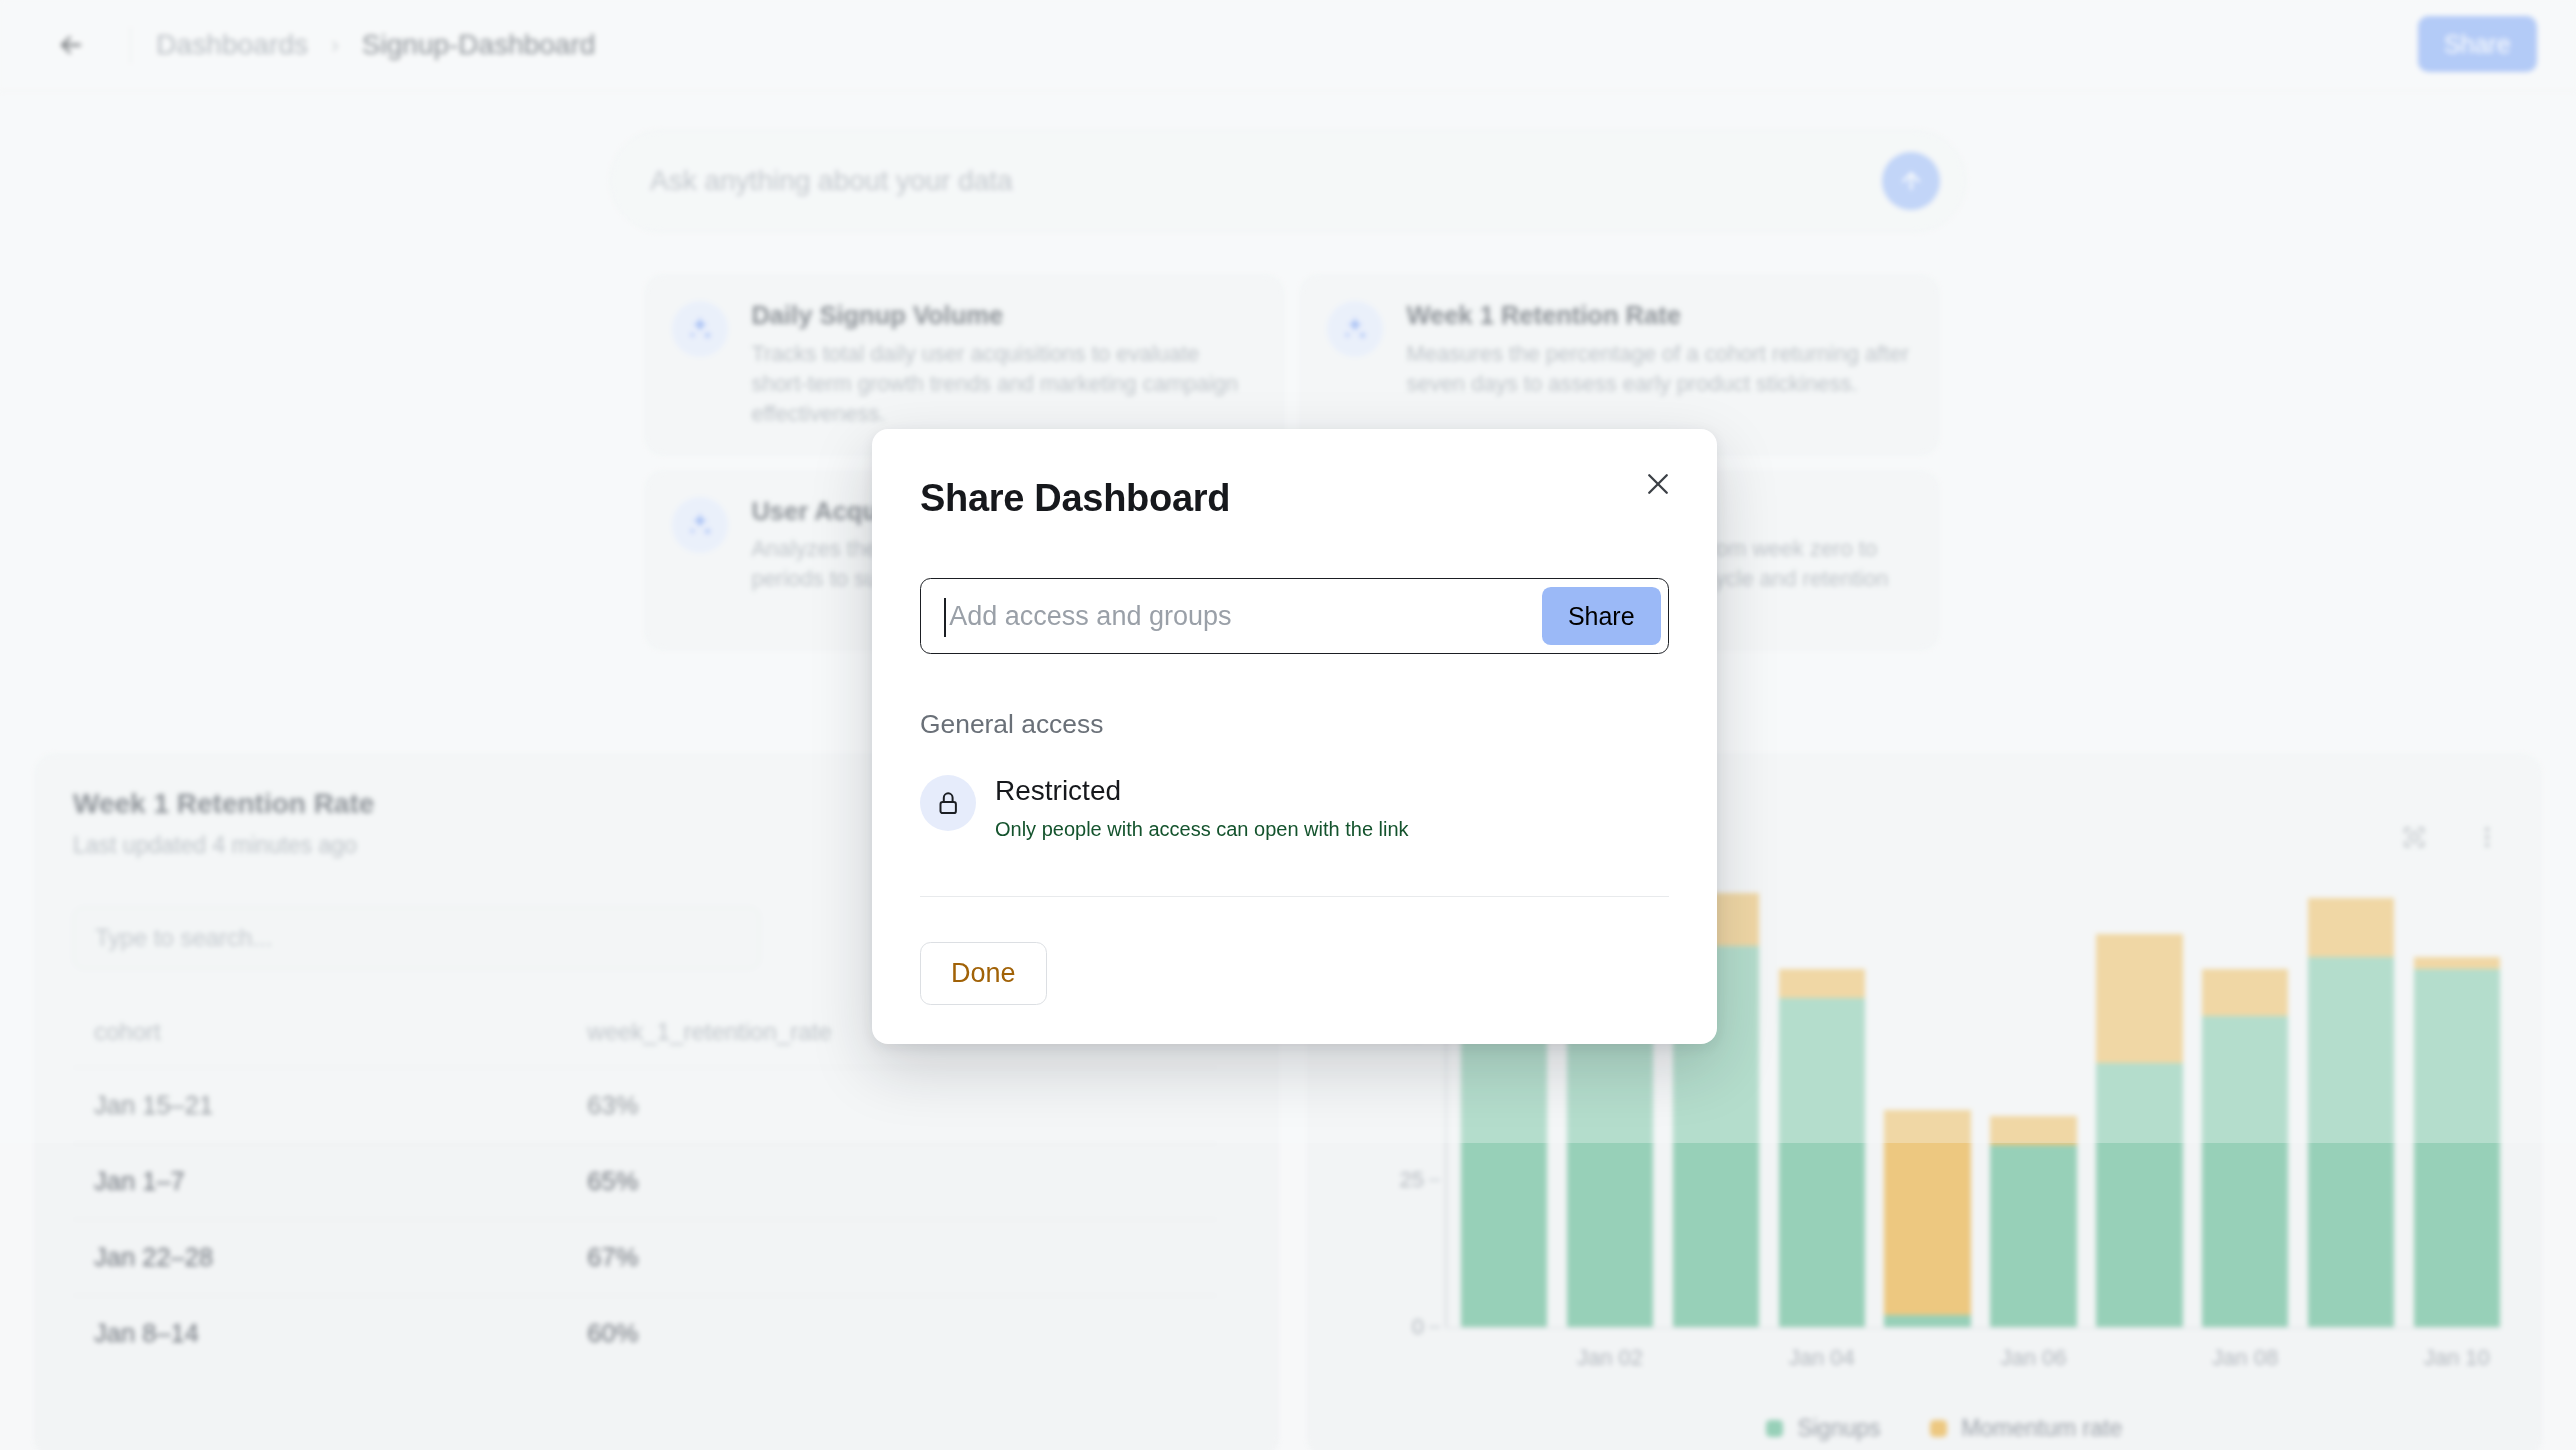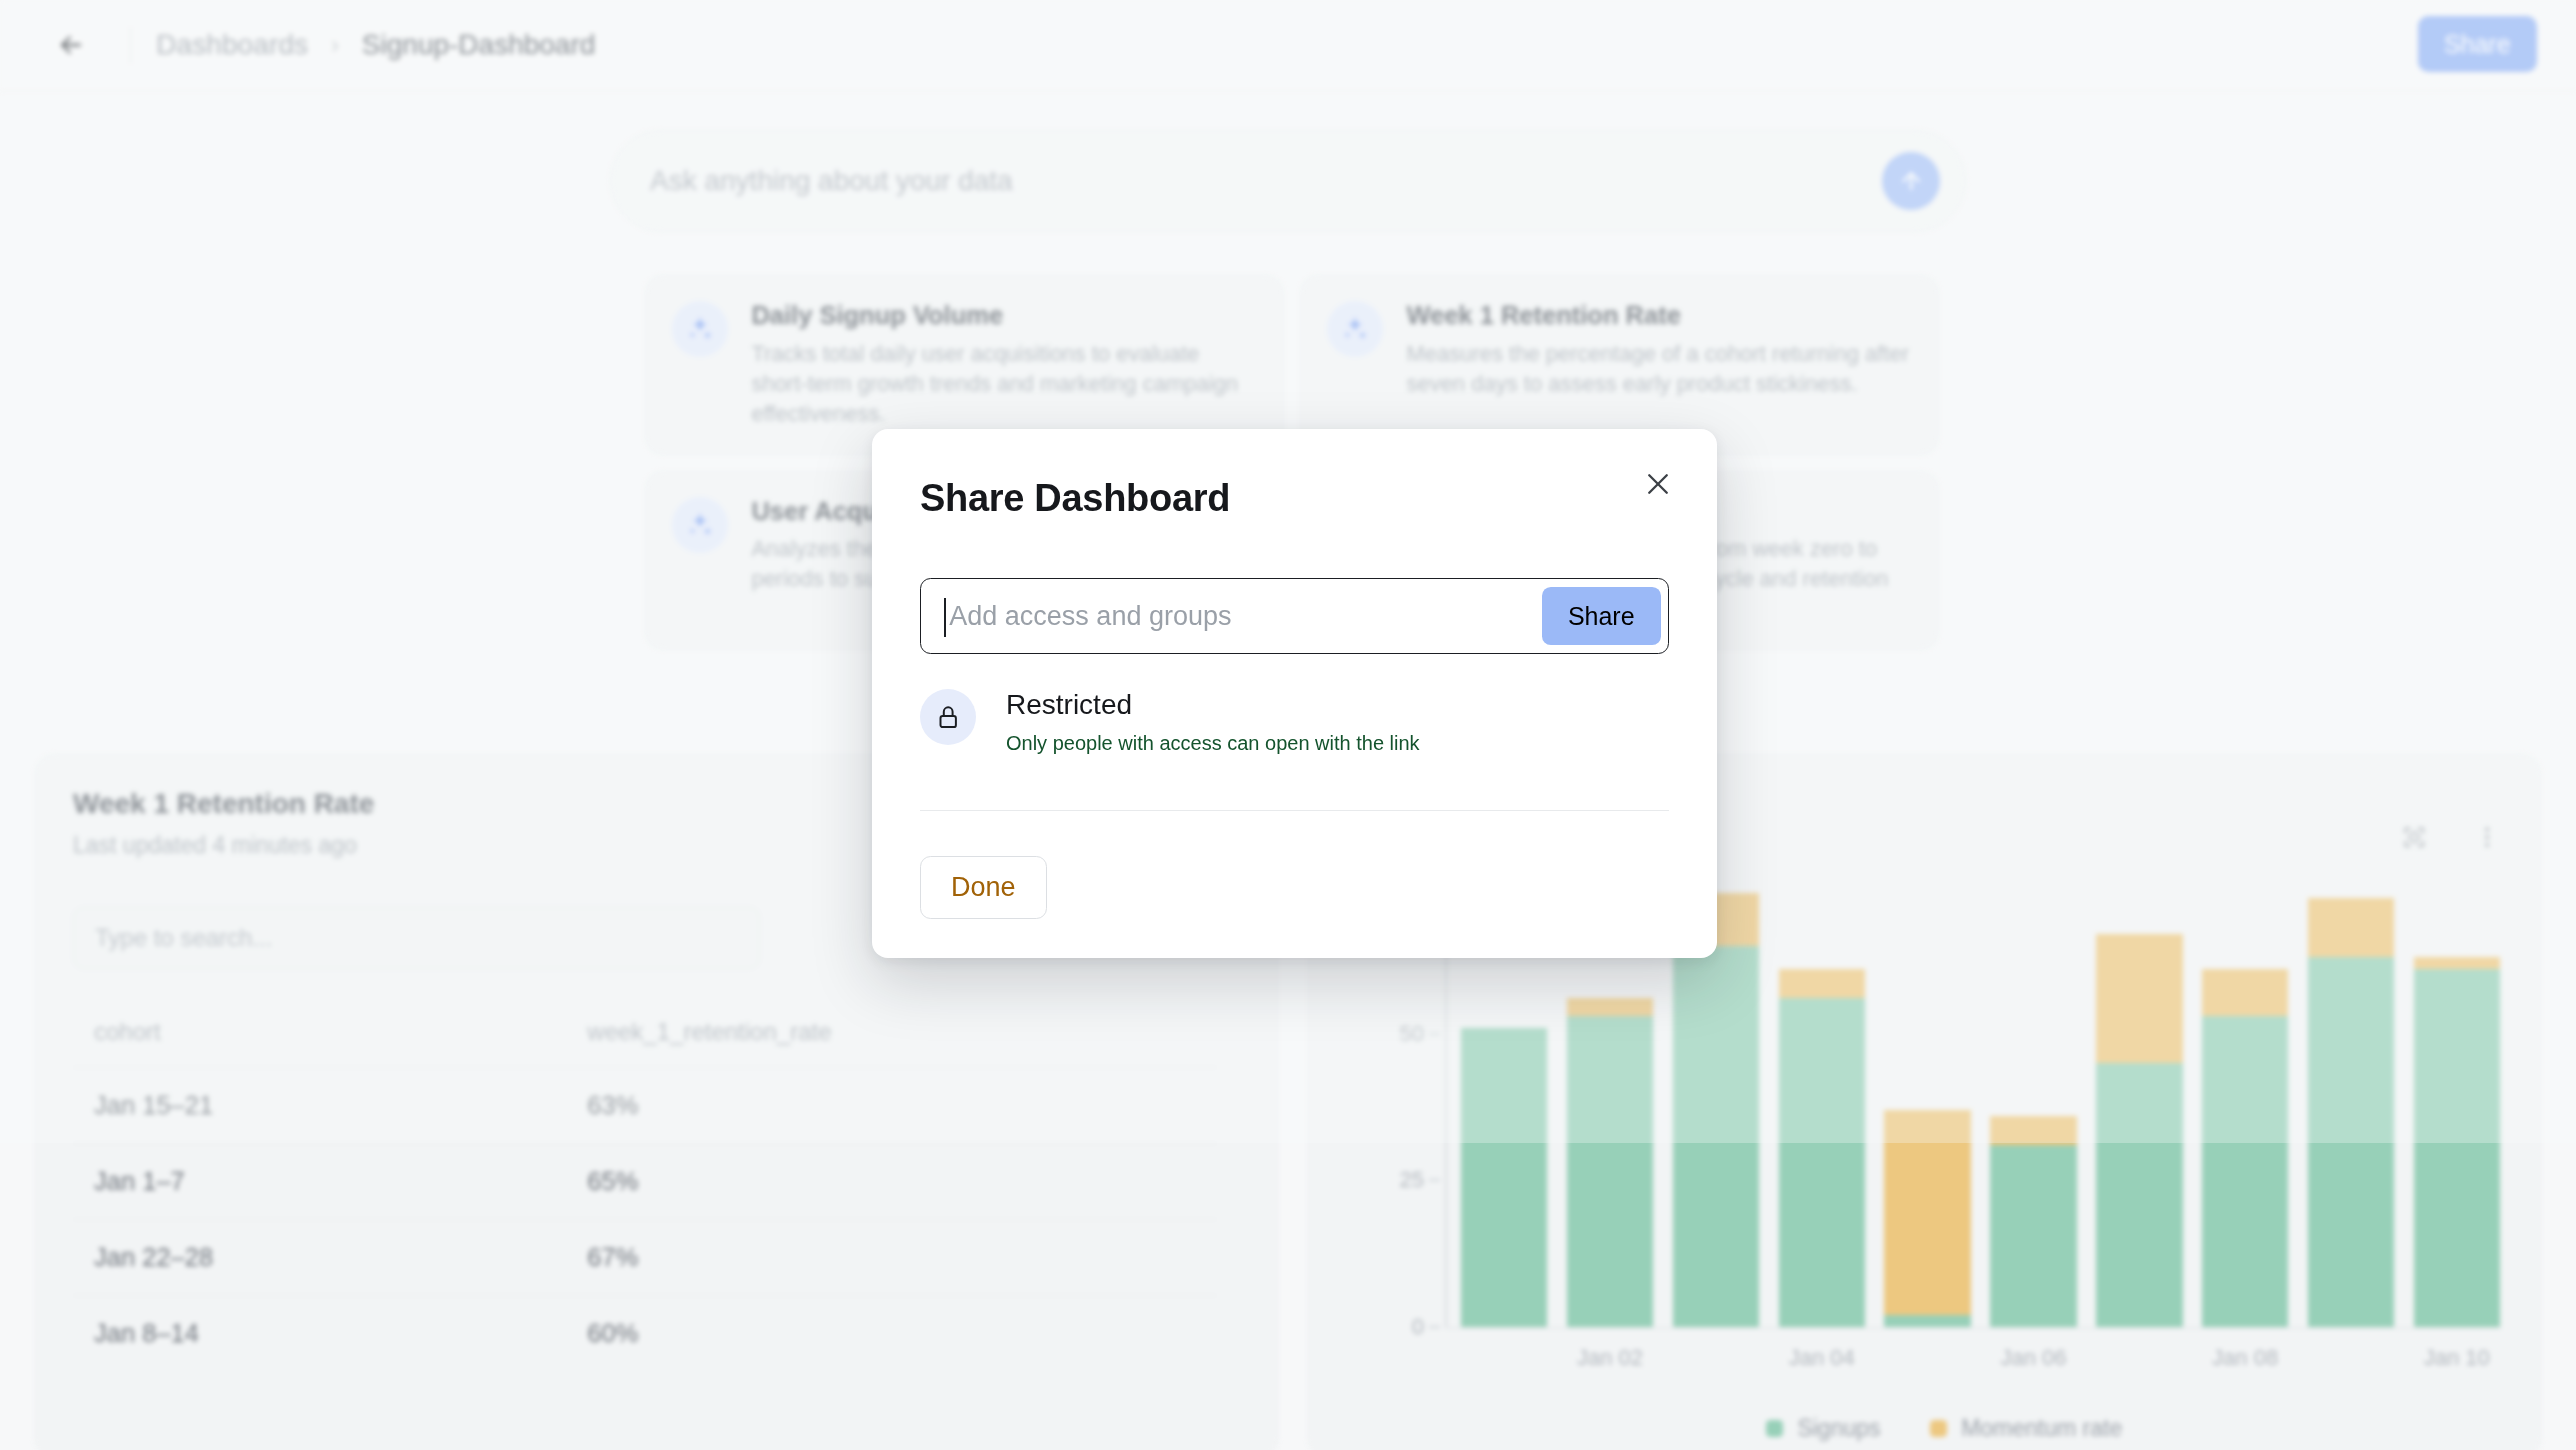--- a/index.html
+++ b/index.html
@@ -148,21 +148,21 @@
     display: flex; align-items: center; padding: 0 7px 0 23px; position: relative;
   }
   .invite-caret { position: absolute; left: 23px; top: 19.4px; width: 1.8px; height: 39px; background: #1b1e23; }
   .invite-ph { font-size: 27px; color: #9aa0a8; margin-left: 5.3px; }
   .invite-share {
     margin-left: auto; background: #9bb9f7; color: #000000; border: none; border-radius: 8.8px;
     height: 58px; padding: 0 26.4px; font-size: 25px; font-family: "Liberation Sans", sans-serif;
     display: flex; align-items: center;
   }
   .ga-label { margin-top: 55px; font-size: 26.4px; color: #6a7078; }
-  .ga-row { margin-top: 35px; display: flex; gap: 30px; align-items: flex-start; }
+  .ga-row { margin-top: 35px; display: flex; gap: 19px; align-items: flex-start; }
   .ga-ico {
     width: 56px; height: 56px; min-width: 56px; border-radius: 50%;
     background: #e6ecfb; display: flex; align-items: center; justify-content: center;
   }
   .ga-title { font-size: 28px; color: #16181c; font-weight: normal; }
   .ga-desc { font-size: 20px; color: #14532d; margin-top: 10.6px; }
   .modal-div { margin-top: 55px; height: 0.9px; background: #e8eaec; }
   .done-btn {
     margin-top: 46px; background: #ffffff; border: 0.9px solid #dcdfe3; border-radius: 10.6px;
     height: 63px; padding: 0 30px; font-size: 27px; color: #a16207;
@@ -404,20 +404,21 @@
         </svg>
     </div>
     <div class="modal-title">Share Dashboard</div>
 
     <div class="invite-row">
       <div class="invite-caret"></div>
       <span class="invite-ph">Add access and groups</span>
       <button class="invite-share">Share</button>
     </div>
 
+    <div class="ga-label">General access</div>
 
     <div class="ga-row">
       <div class="ga-ico">
         <svg width="26.4" height="26.4" viewBox="0 0 24 24" fill="none" stroke="#1b1e23" stroke-width="1.8" stroke-linecap="round" stroke-linejoin="round">
             <rect x="5" y="11" width="14" height="10" rx="2"></rect>
             <path d="M8 11V7a4 4 0 0 1 8 0v4"></path>
           </svg>
       </div>
       <div>
         <div class="ga-title">Restricted</div>

